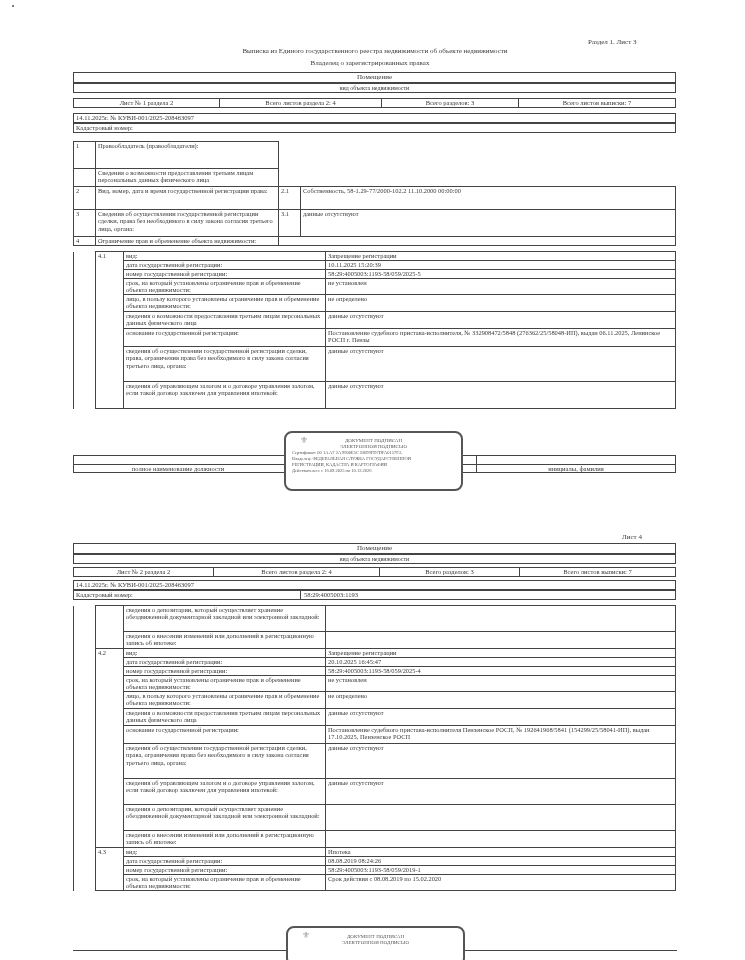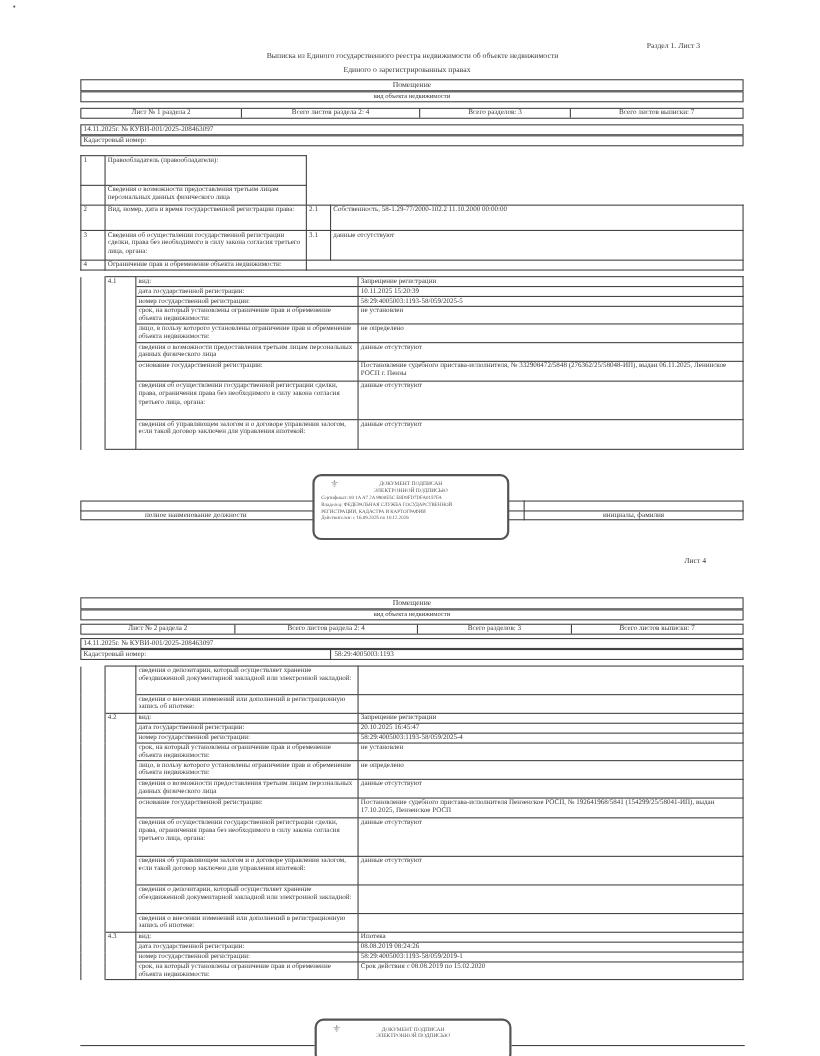--- a/index.html
+++ b/index.html
@@ -19,21 +19,21 @@
   .emblem { position:absolute; left:14px; top:4px; width:10px; height:12px; color:#999; font-size:9px; }
   .sigline { position:absolute; border-top:1px solid #444; }
 </style>
 </head>
 <body>
 
 <div class="dot"></div>
 
 <div class="abs" style="left:588px;top:38px;font-size:7px;">Раздел 1. Лист 3</div>
 <div class="abs center" style="left:160px;top:47px;width:430px;font-size:7px;">Выписка из Единого государственного реестра недвижимости об объекте недвижимости</div>
-<div class="abs center" style="left:200px;top:59px;width:340px;font-size:7px;">Единого о зарегистрированных правах</div>
+<div class="abs center" style="left:200px;top:59px;width:340px;font-size:7px;">Владелец о зарегистрированных правах</div>
 
 <div class="box center" style="left:73px;top:72px;width:603px;height:11px;"><span>Помещение</span></div>
 <div class="box center" style="left:73px;top:83px;width:603px;height:10px;font-size:6px;line-height:8px;"><span>вид объекта недвижимости</span></div>
 
 <div class="row center" style="left:73px;top:98px;width:603px;height:10px;font-size:6.5px;line-height:8px;">
   <div style="width:146px;">Лист № 1 раздела 2</div>
   <div style="width:162px;">Всего листов раздела 2: 4</div>
   <div style="width:137px;">Всего разделов: 3</div>
   <div style="flex:1;">Всего листов выписки: 7</div>
 </div>
@@ -154,21 +154,21 @@
 <div class="stamp" style="left:284px;top:431px;width:179px;height:60px;">
   <div class="emblem">⚜</div>
   <div class="t" style="margin-top:5px;">ДОКУМЕНТ ПОДПИСАН</div>
   <div class="t">ЭЛЕКТРОННОЙ ПОДПИСЬЮ</div>
   <div style="padding-left:6px;">Сертификат: 00 1A A7 2A 9900E5C E8D9FD7DFA0157FA</div>
   <div style="padding-left:6px;">Владелец: ФЕДЕРАЛЬНАЯ СЛУЖБА ГОСУДАРСТВЕННОЙ</div>
   <div style="padding-left:6px;">РЕГИСТРАЦИИ, КАДАСТРА И КАРТОГРАФИИ</div>
   <div style="padding-left:6px;">Действителен: с 16.09.2025 по 10.12.2026</div>
 </div>
 
-<div class="abs" style="left:622px;top:506px;font-size:7px;">Лист 4</div>
+<div class="abs" style="left:622px;top:533px;font-size:7px;">Лист 4</div>
 <div class="box center" style="left:73px;top:543px;width:603px;height:11px;"><span>Помещение</span></div>
 <div class="box center" style="left:73px;top:554px;width:603px;height:10px;font-size:6px;line-height:8px;"><span>вид объекта недвижимости</span></div>
 
 <div class="row center" style="left:73px;top:567px;width:603px;height:10px;font-size:6.5px;line-height:8px;">
   <div style="width:140px;">Лист № 2 раздела 2</div>
   <div style="width:166px;">Всего листов раздела 2: 4</div>
   <div style="width:140px;">Всего разделов: 3</div>
   <div style="flex:1;">Всего листов выписки: 7</div>
 </div>
 

